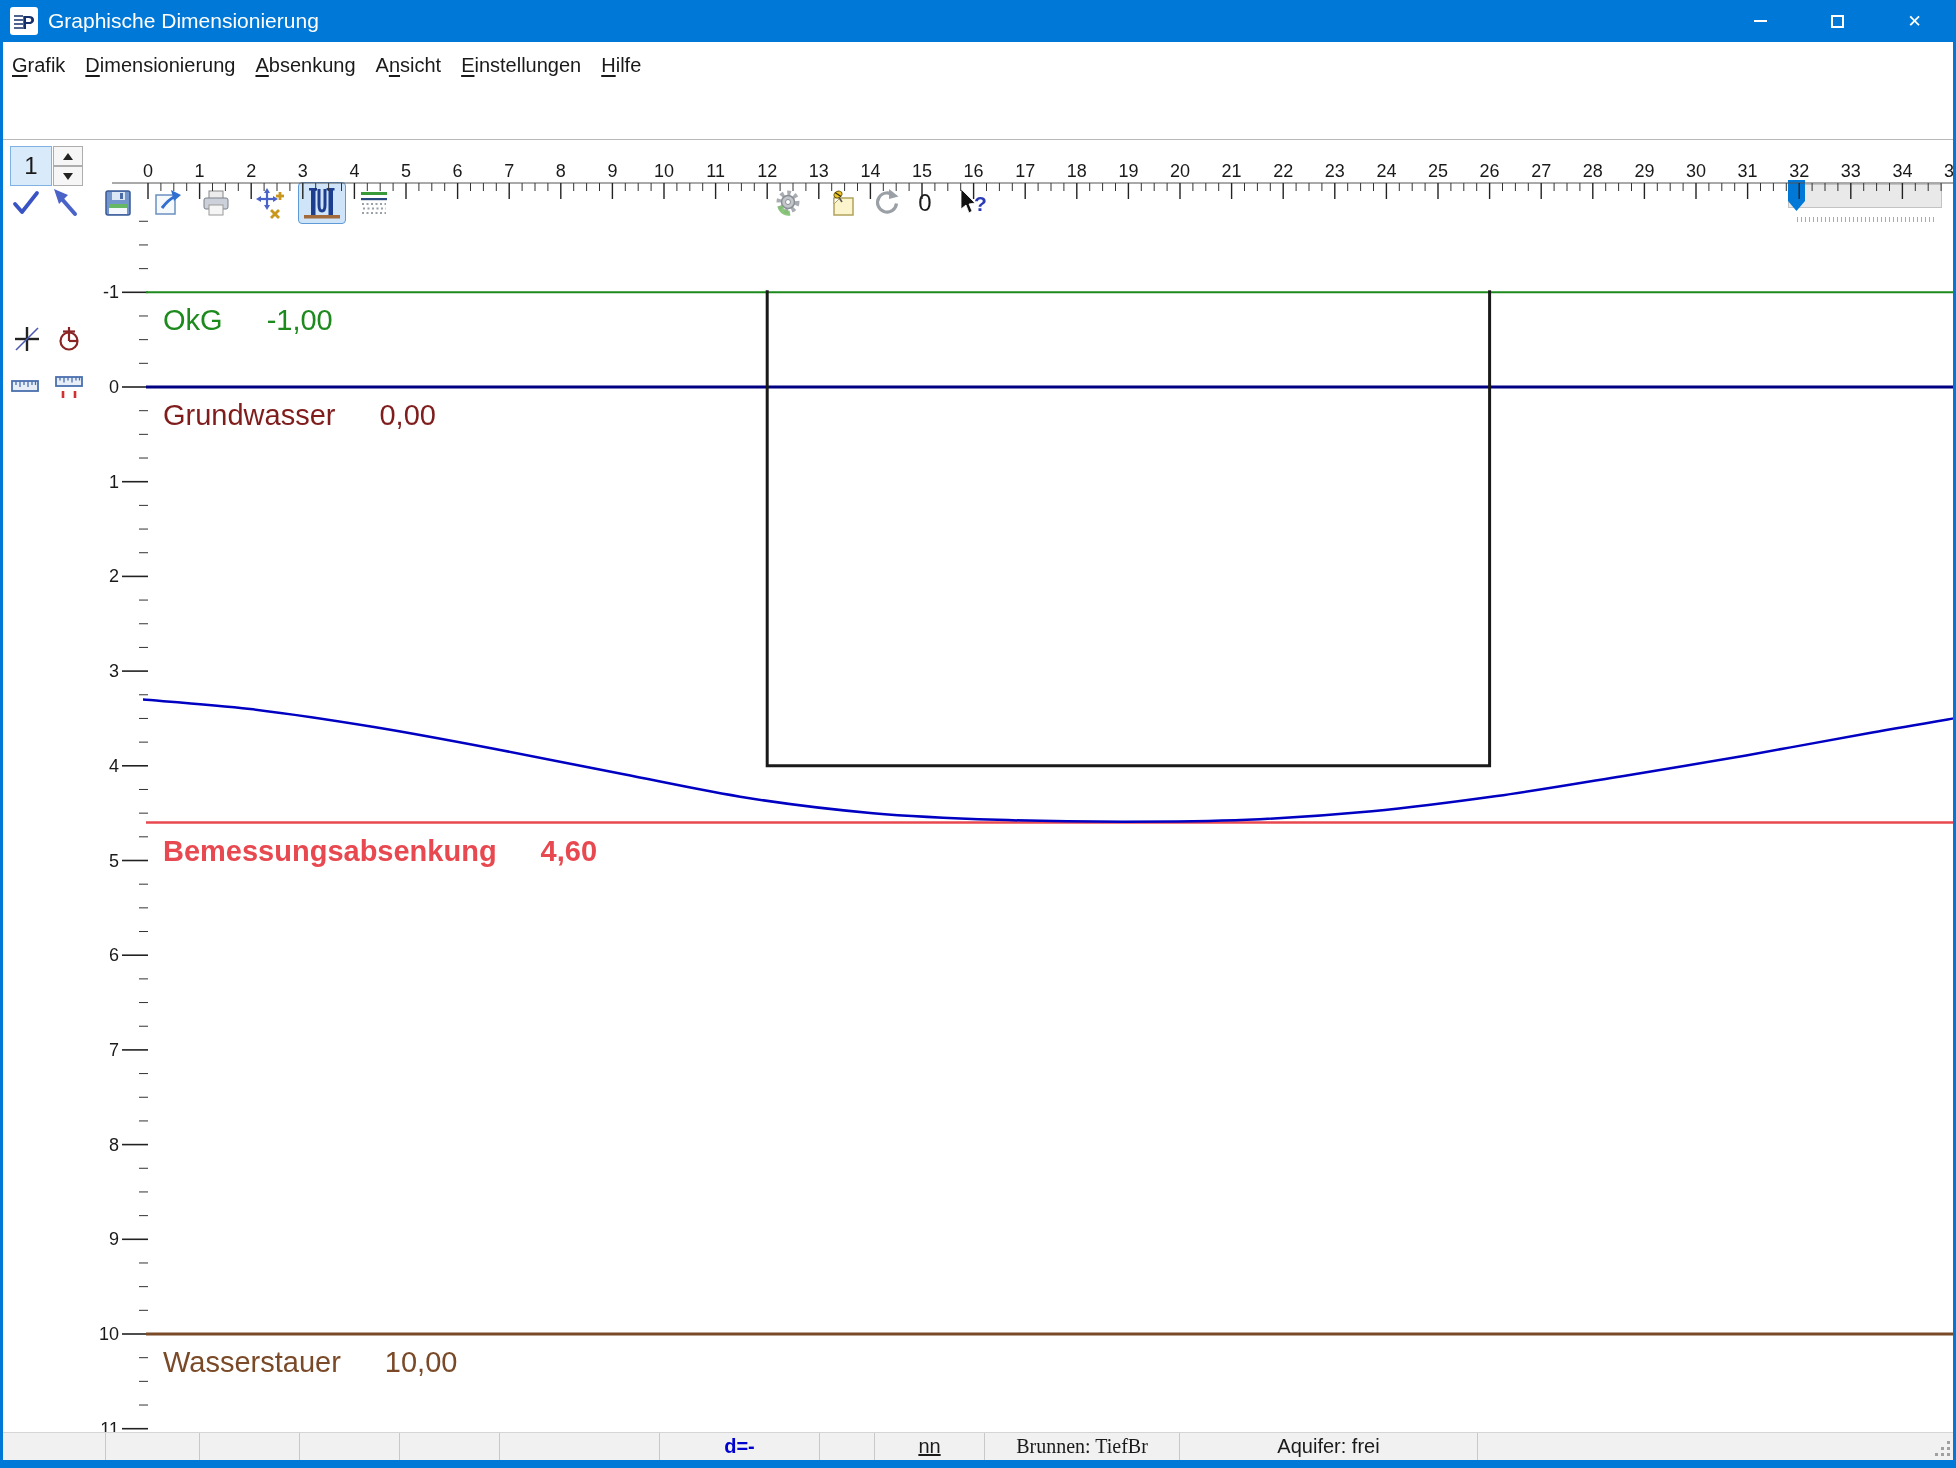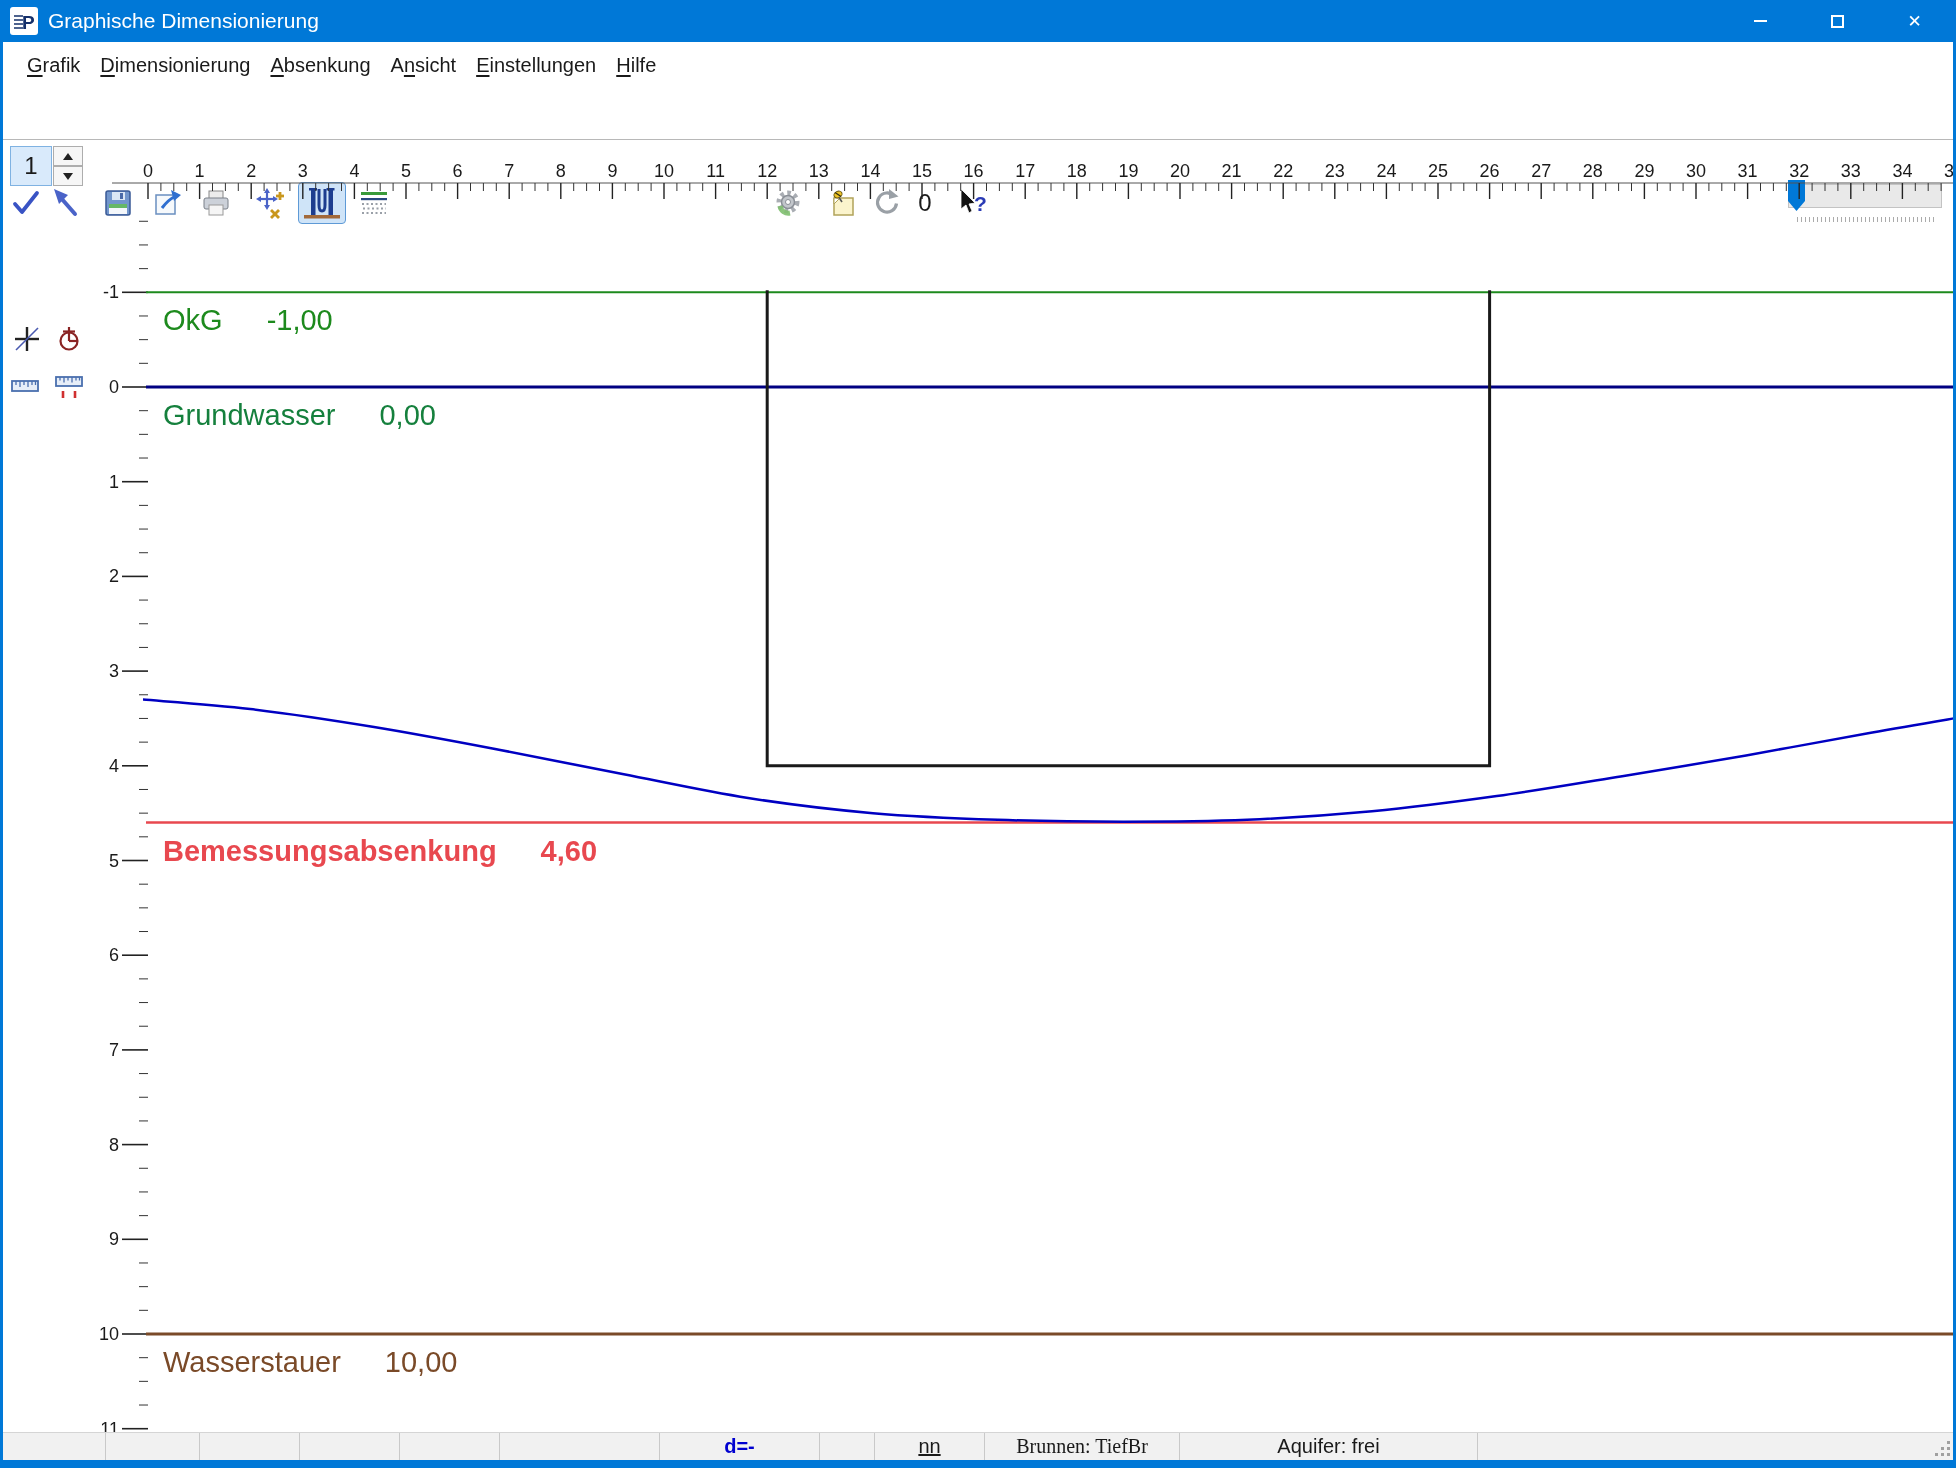--- a/index.html
+++ b/index.html
@@ -12,21 +12,21 @@
   #titlebar { left:0; top:0; width:1956px; height:42px; background:#0078d7; display:flex; align-items:center; }
   #app-icon { position:absolute; left:10px; top:7px; width:28px; height:28px; }
   #title-text { position:absolute; left:48px; top:0; height:42px; line-height:42px; color:#fff; font-size:21px; }
   .winbtn { position:absolute; top:0; width:77px; height:42px; display:flex; align-items:center; justify-content:center; }
   #btn-min { left:1722px; } #btn-max { left:1799px; } #btn-close { left:1876px; }
   .glyph-min { width:13px; height:2px; background:#fff; }
   .glyph-max { width:13px; height:13px; border:2px solid #fff; }
   .glyph-close { color:#fff; font-size:17px; line-height:17px; }
 
   
-  #menubar { left:0; top:42px; width:1956px; height:46px; background:#fff; display:flex; align-items:stretch; padding-left:17px; }
+  #menubar { left:0; top:42px; width:1956px; height:46px; background:#fff; display:flex; align-items:stretch; padding-left:2px; }
   .menu-item { padding:0 10px; line-height:46px; font-size:20px; color:#1a1a1a; cursor:default; }
   .menu-item u { text-decoration:underline; text-underline-offset:3px; }
 
   
   #toolbar { left:0; top:88px; width:1956px; height:52px; background:#fff; border-bottom:1px solid #b8b8b8; }
   .tbtn { position:absolute; top:94px; width:40px; height:42px; display:flex; align-items:center; justify-content:center; border-radius:4px; }
   .tbtn.active { width:48px; background:#cfe4f8; border:1px solid #5e9ad6; }
   #rotation-count { position:absolute; top:94px; left:908px; width:34px; height:42px; line-height:42px; text-align:center; font-size:24px; color:#1a1a1a; }
 
   
@@ -499,21 +499,21 @@
   <svg id="drawing" class="abs" width="1813" height="1246">
       <line x1="3" y1="106.3" x2="1813" y2="106.3" stroke="#1d8a1d" stroke-width="2"></line>
       <line x1="3" y1="201" x2="1813" y2="201" stroke="#000082" stroke-width="3"></line>
       <line x1="3" y1="636.62" x2="1813" y2="636.62" stroke="#e8484f" stroke-width="2.5"></line>
       <line x1="3" y1="1148" x2="1813" y2="1148" stroke="#7a4a28" stroke-width="3"></line>
       <path d="M 624.2 104.3 L 624.2 579.8 L 1346.6000000000001 579.8 L 1346.6000000000001 104.3" fill="none" stroke="#1a1a1a" stroke-width="3"></path>
       <path d="M -0.16000000000000014 513.51 C 17.7 515.1, 68.6 518.4, 107.2 523.0 C 145.7 527.6, 189.6 534.2, 231.0 541.0 C 272.5 547.8, 314.3 555.8, 355.9 563.7 C 397.5 571.6, 439.2 580.3, 480.8 588.3 C 522.3 596.4, 563.6 605.5, 605.1 612.0 C 646.6 618.5, 688.4 623.5, 730.0 627.2 C 771.6 630.8, 813.1 632.4, 854.9 633.8 C 896.6 635.2, 938.7 635.7, 980.2 635.7 C 1021.8 635.7, 1062.6 635.5, 1104.1 633.8 C 1145.5 632.0, 1187.3 629.2, 1229.0 625.3 C 1270.6 621.3, 1312.1 615.9, 1353.8 610.1 C 1395.5 604.3, 1437.7 597.0, 1479.2 590.2 C 1520.8 583.4, 1561.6 576.6, 1603.1 569.4 C 1644.5 562.1, 1692.4 553.0, 1727.9 546.7 C 1763.4 540.3, 1801.5 534.0, 1816.2 531.5" fill="none" stroke="#0000c2" stroke-width="2.5"></path>
     </svg>
   <div id="labels">
       <div class="level-label" style="top: 304.3px; color: rgb(29, 138, 29);"><span class="name">OkG</span><span class="val">-1,00</span></div>
-      <div class="level-label" style="top: 399px; color: #15803d;"><span class="name">Grundwasser</span><span class="val">0,00</span></div>
+      <div class="level-label" style="top: 399px; color: #7f1d1d;"><span class="name">Grundwasser</span><span class="val">0,00</span></div>
       <div class="level-label" style="top: 834.62px; color: rgb(232, 72, 79); font-weight: bold;"><span class="name">Bemessungsabsenkung</span><span class="val">4,60</span></div>
       <div class="level-label" style="top: 1346px; color: rgb(122, 74, 40);"><span class="name">Wasserstauer</span><span class="val">10,00</span></div>
     </div>
 
   <div id="statusbar" class="abs">
       <div class="status-cell" style="width: 106px;"></div>
       <div class="status-cell" style="width: 94px;"></div>
       <div class="status-cell" style="width: 100px;"></div>
       <div class="status-cell" style="width: 100px;"></div>
       <div class="status-cell" style="width: 100px;"></div>

